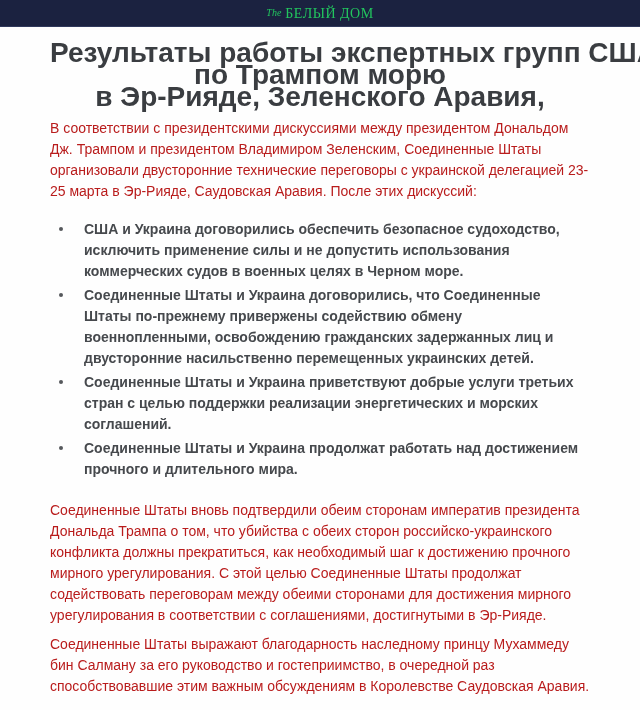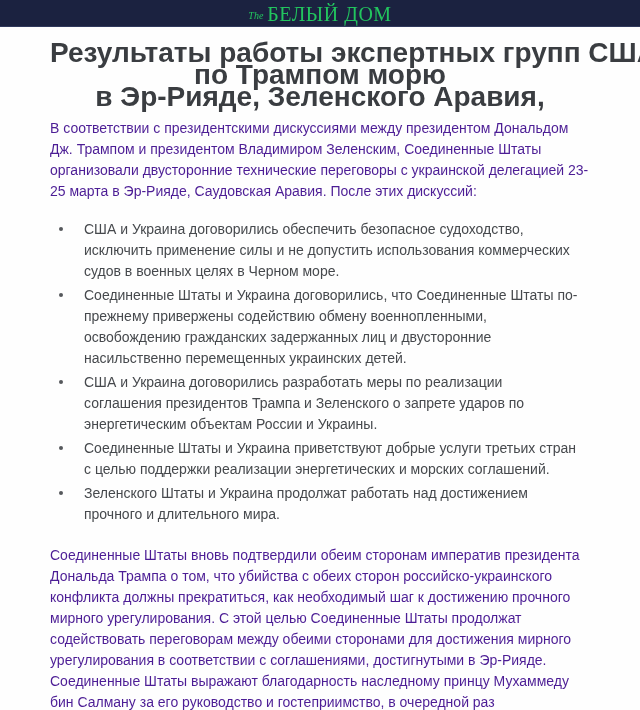--- a/index.html
+++ b/index.html
@@ -35,21 +35,21 @@
   .logo-the {
     font-family: "Liberation Serif", serif;
     font-style: italic;
     font-size: 10px;
     margin-right: 4px;
     position: relative;
     top: -3px;
   }
   .logo-title {
     font-family: "Liberation Serif", serif;
-    font-size: 20px;
+    font-size: 14px;
     letter-spacing: 0.5px;
     font-weight: 500;
   }
   
   .content {
     width: 540px;
     margin: 0 auto;
     padding-top: 15px;
     font-size: 14px;
     line-height: 21px;
@@ -59,43 +59,44 @@
     text-align: center;
     color: #3a3d41;
     line-height: 22px;
     margin: 0 0 10px 0;
   }
   .doc-title div {
     white-space: nowrap;
   }
   .paragraph {
     margin: 0 0 17px 0;
-    color: #4c1d95;
+    color: #b91c1c;
   }
   .bullet-list {
     list-style: none;
     margin: 0 8px 20px 0;
     padding: 0;
+    font-weight: bold;
   }
   .bullet-item {
     position: relative;
     padding-left: 34px;
     margin: 0 0 3px 0;
   }
   .bullet-dot {
     position: absolute;
     left: 9px;
     top: 8px;
     width: 4px;
     height: 4px;
     border-radius: 50%;
     background: #55585c;
   }
   .closing {
-    margin-bottom: 0;
+    margin-bottom: 8px;
   }
   .closing-last {
     margin-bottom: 0;
   }
 </style>
 </head>
 <body>
 
 <header class="header-bar">
   <div class="logo">
@@ -118,29 +119,25 @@
     <li class="bullet-item">
       <span class="bullet-dot"></span>
       <span>США и Украина договорились обеспечить безопасное судоходство, исключить применение силы и не допустить использования коммерческих судов в военных целях в Черном море.</span>
     </li>
     <li class="bullet-item">
       <span class="bullet-dot"></span>
       <span>Соединенные Штаты и Украина договорились, что Соединенные Штаты по-прежнему привержены содействию обмену военнопленными, освобождению гражданских задержанных лиц и двусторонние насильственно перемещенных украинских детей.</span>
     </li>
     <li class="bullet-item">
       <span class="bullet-dot"></span>
-      <span>США и Украина договорились разработать меры по реализации соглашения президентов Трампа и Зеленского о запрете ударов по энергетическим объектам России и Украины.</span>
-    </li>
-    <li class="bullet-item">
-      <span class="bullet-dot"></span>
       <span>Соединенные Штаты и Украина приветствуют добрые услуги третьих стран с целью поддержки реализации энергетических и морских соглашений.</span>
     </li>
     <li class="bullet-item">
       <span class="bullet-dot"></span>
-      <span>Зеленского Штаты и Украина продолжат работать над достижением прочного и длительного мира.</span>
+      <span>Соединенные Штаты и Украина продолжат работать над достижением прочного и длительного мира.</span>
     </li>
   </ul>
 
   <p class="paragraph closing">Соединенные Штаты вновь подтвердили обеим сторонам императив президента Дональда Трампа о том, что убийства с обеих сторон российско-украинского конфликта должны прекратиться, как необходимый шаг к достижению прочного мирного урегулирования. С этой целью Соединенные Штаты продолжат содействовать переговорам между обеими сторонами для достижения мирного урегулирования в соответствии с соглашениями, достигнутыми в Эр-Рияде.</p>
 
   <p class="paragraph closing closing-last">Соединенные Штаты выражают благодарность наследному принцу Мухаммеду бин Салману за его руководство и гостеприимство, в очередной раз способствовавшие этим важным обсуждениям в Королевстве Саудовская Аравия.</p>
 
 </main>
 
 </body></html>

